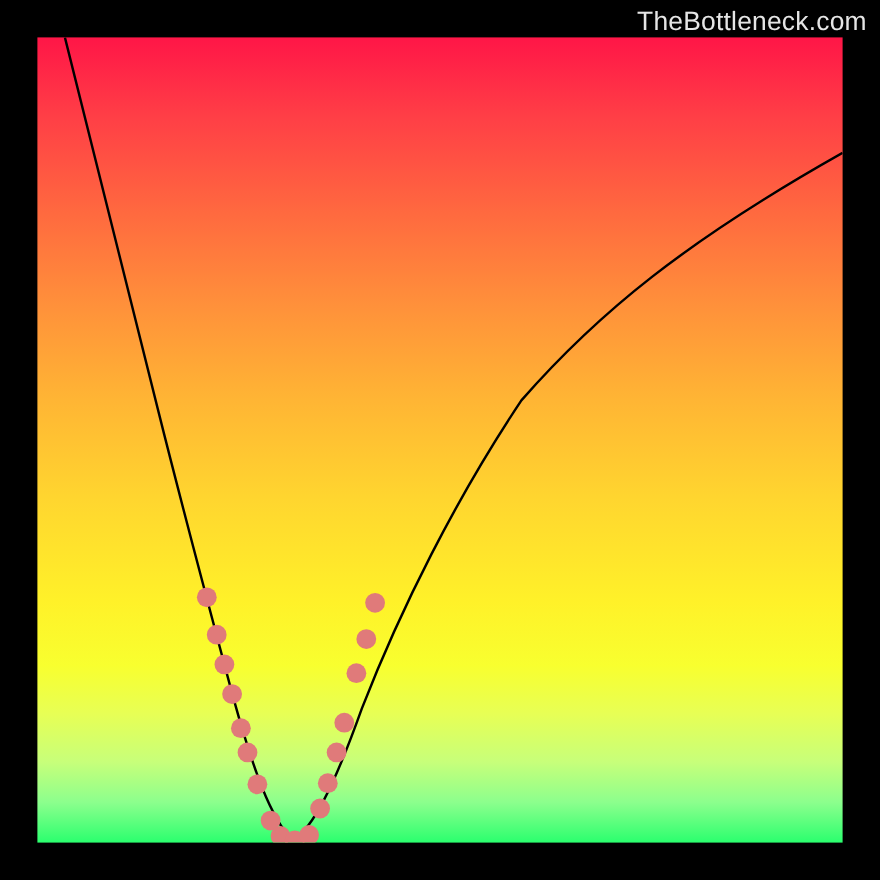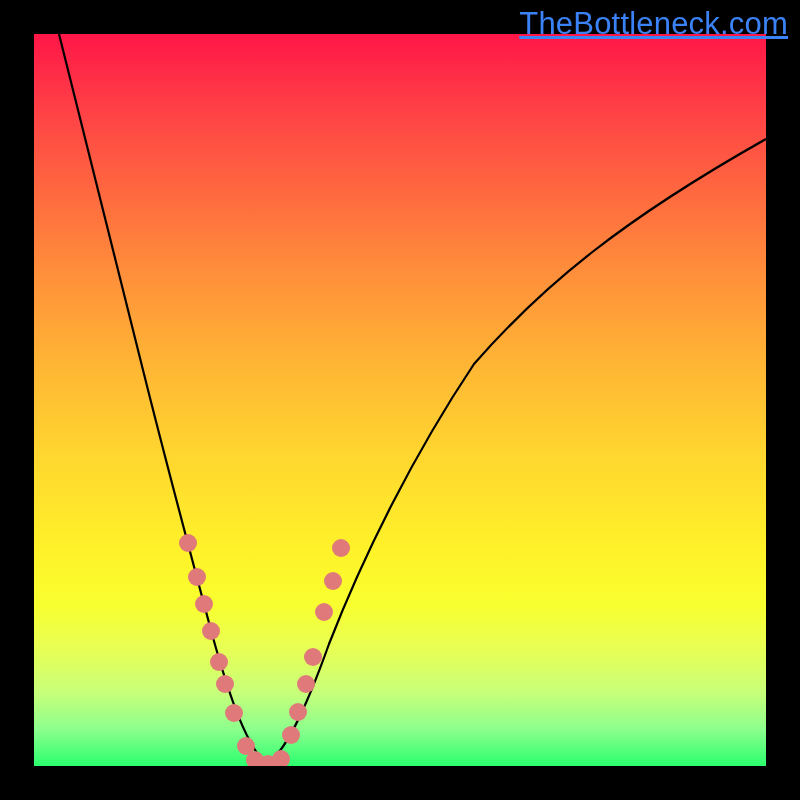--- a/index.html
+++ b/index.html
@@ -37,25 +37,24 @@
       #e7ff55 84%,
       #c7ff7a 90%,
       #8cff8d 95%,
       #2bff6e 100%
     );
   }
   .watermark {
     position: absolute;
     top: 6px;
     right: 12px;
-    font-size: 31px;
+    font-size: 24px;
     font-weight: 500;
-    color: #3b82f6;
+    color: #e5e5e5;
     letter-spacing: 0.2px;
-    text-decoration: underline;
   }
   svg.curves {
     position: absolute;
     top: 0;
     left: 0;
   }
 </style>
 </head>
 <body>
 

